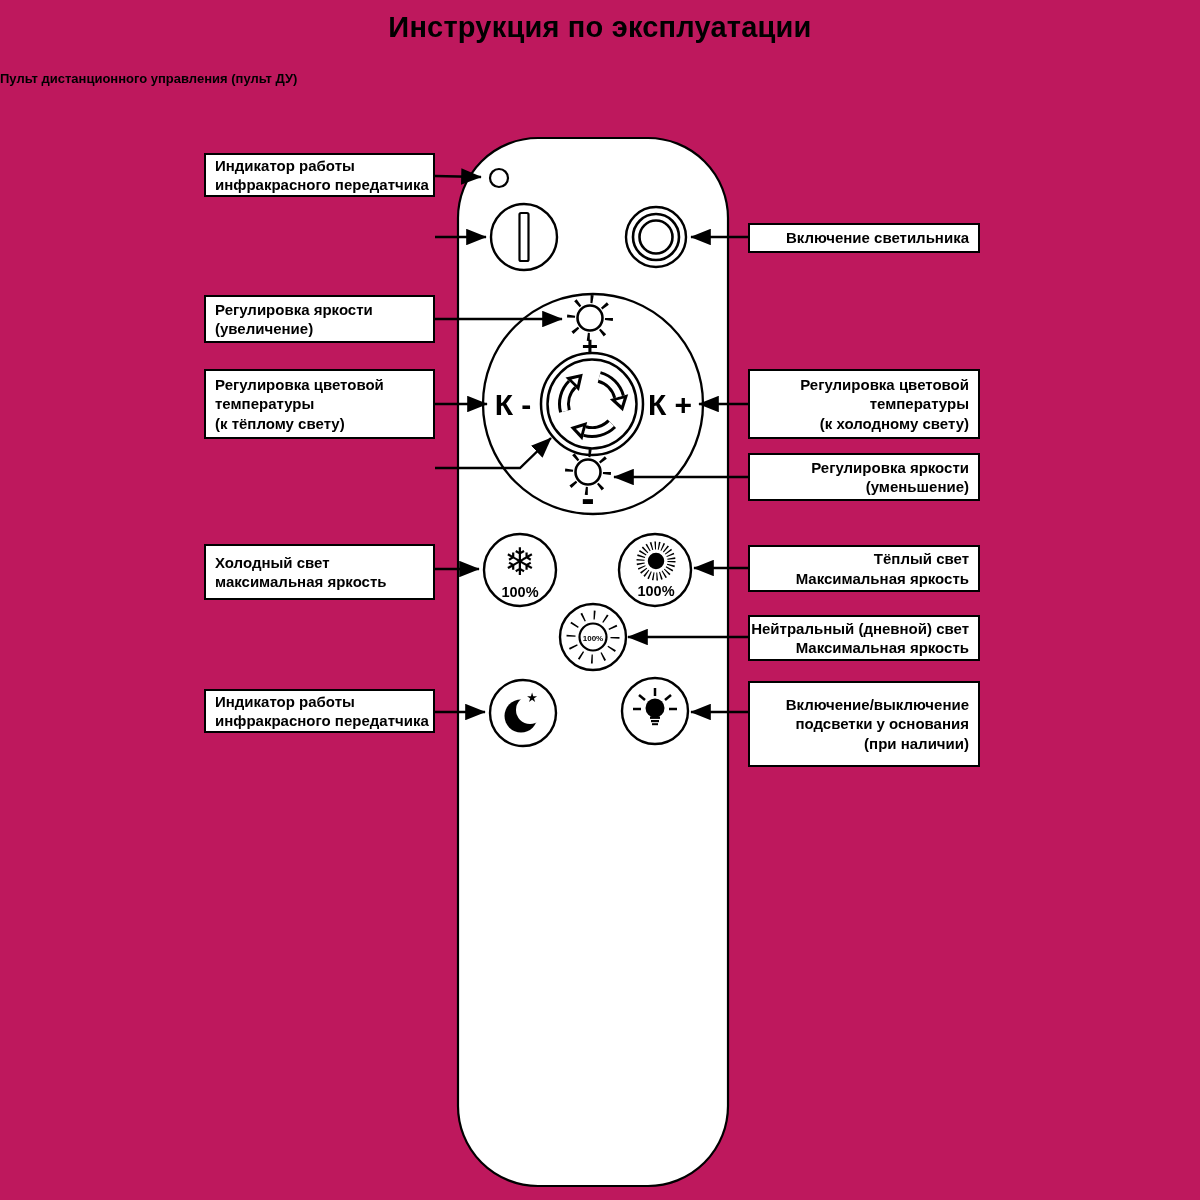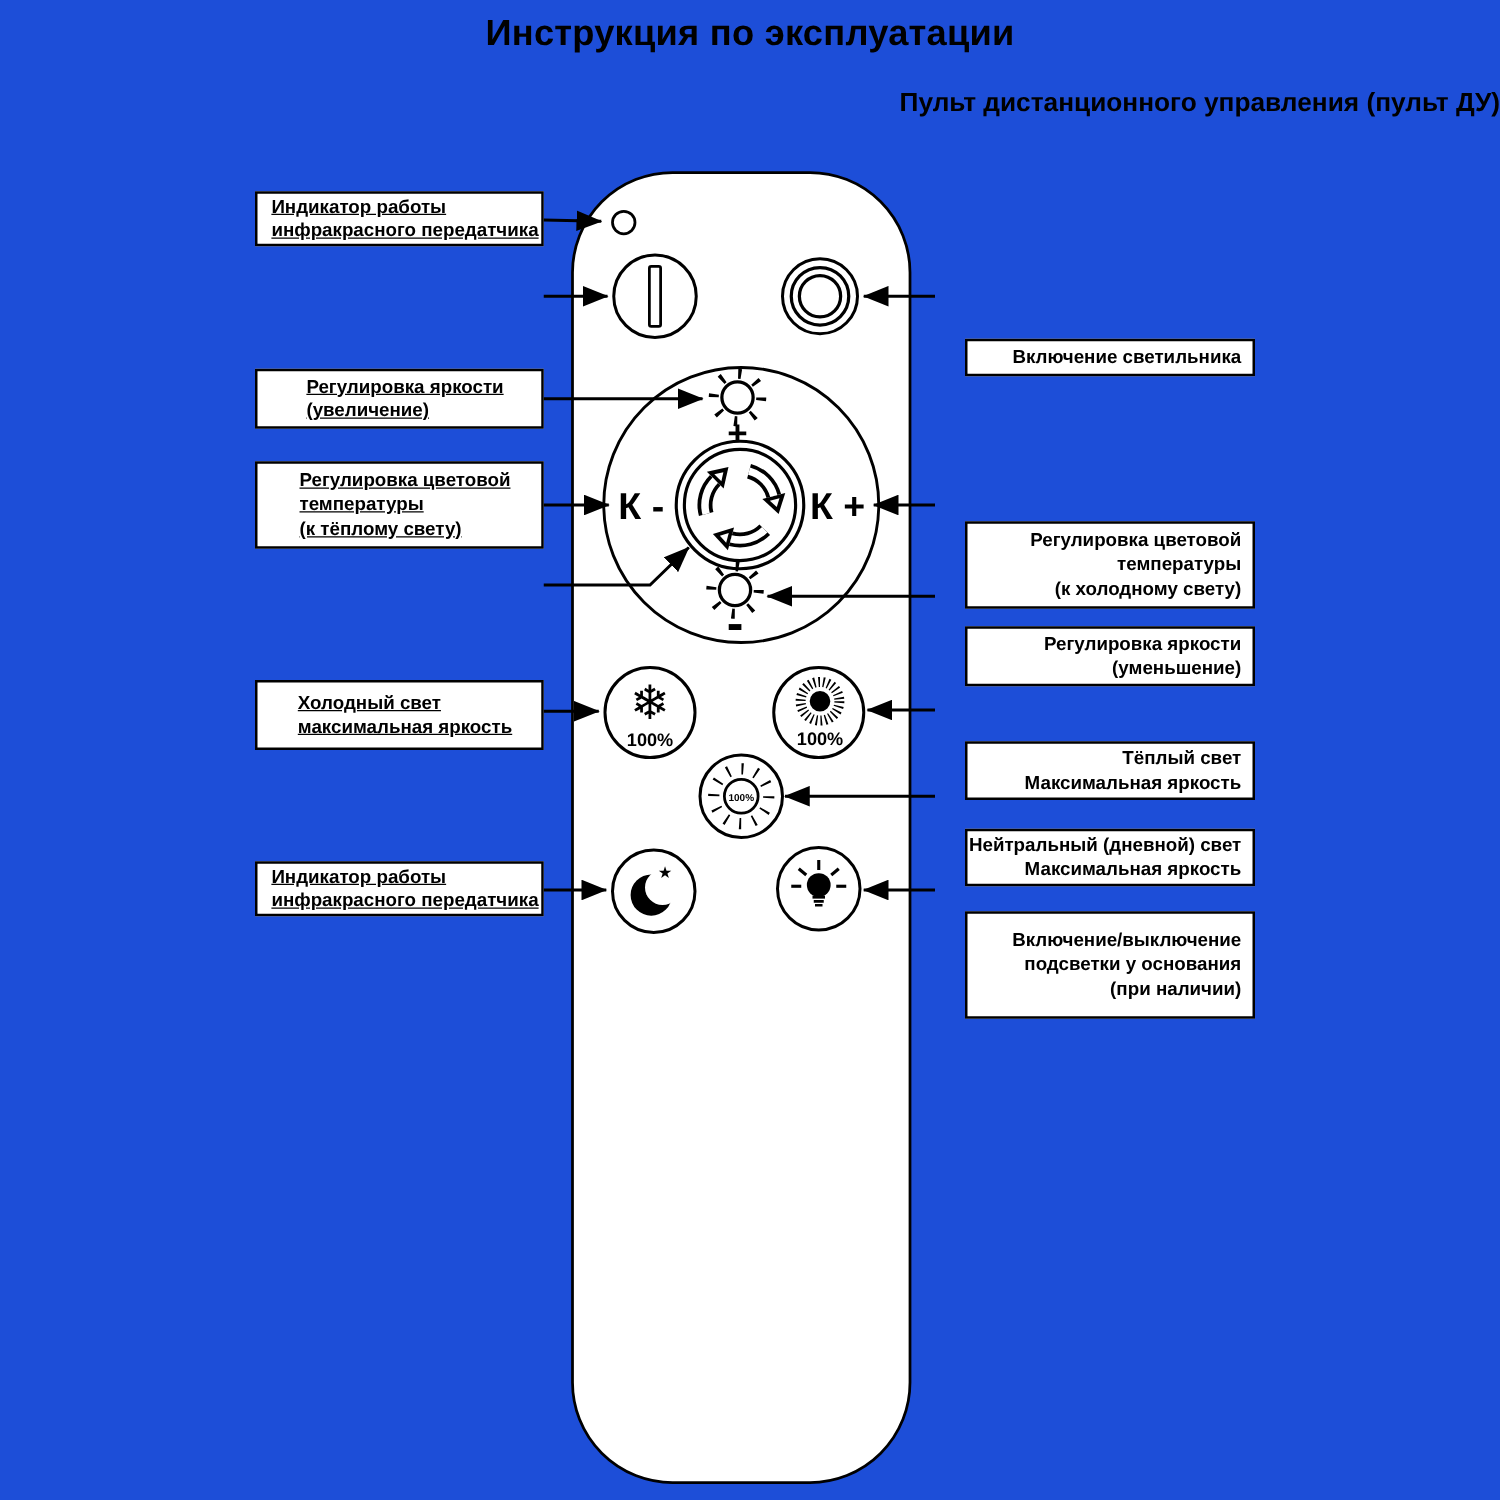--- a/index.html
+++ b/index.html
@@ -1,37 +1,37 @@
 <!DOCTYPE html>
 <html><head>
 <meta charset="utf-8">
 <style>
   html,body { margin:0; padding:0; background:#ffffff; }
   .page {
-    position:relative; width:1200px; height:1200px; background:#1d4ed8;
+    position:relative; width:1200px; height:1200px; background:#be185d;
     font-family:"Liberation Sans","DejaVu Sans",sans-serif; color:#000;
     overflow:hidden;
   }
   .title {
     position:absolute; top:11px; left:0; width:100%;
     text-align:center; font-size:29px; font-weight:bold; letter-spacing:0.2px;
   }
   .subtitle {
     position:absolute; top:71px; left:0; width:100%;
-    text-align:right; font-size:21px; font-weight:bold;
+    text-align:left; font-size:13px; font-weight:bold;
   }
   .callout {
     position:absolute; box-sizing:border-box;
     border:2.5px solid #000; background:#ffffff;
     display:flex; align-items:center;
     font-size:15px; font-weight:bold; line-height:1.3;
   }
   .callout span { white-space:pre-line; display:block; }
-  .callout.left  { left:204px; width:231px; padding-left:9px;  text-align:left;  justify-content:center;text-decoration:underline; }
-  .callout.right { left:772px; width:232px; padding-right:9px; text-align:right; justify-content:flex-end;margin-top:48px; }
+  .callout.left  { left:204px; width:231px; padding-left:9px;  text-align:left;  justify-content:flex-start; }
+  .callout.right { left:748px; width:232px; padding-right:9px; text-align:right; justify-content:flex-end; }
   svg.diagram { position:absolute; left:0; top:0; }
   svg text { font-family:"Liberation Sans","DejaVu Sans",sans-serif; font-weight:bold; fill:#000; }
 </style>
 </head>
 <body>
 
 <div class="page">
 
   <div class="title">Инструкция по эксплуатации</div>
   <div class="subtitle">Пульт дистанционного управления (пульт ДУ)</div>

